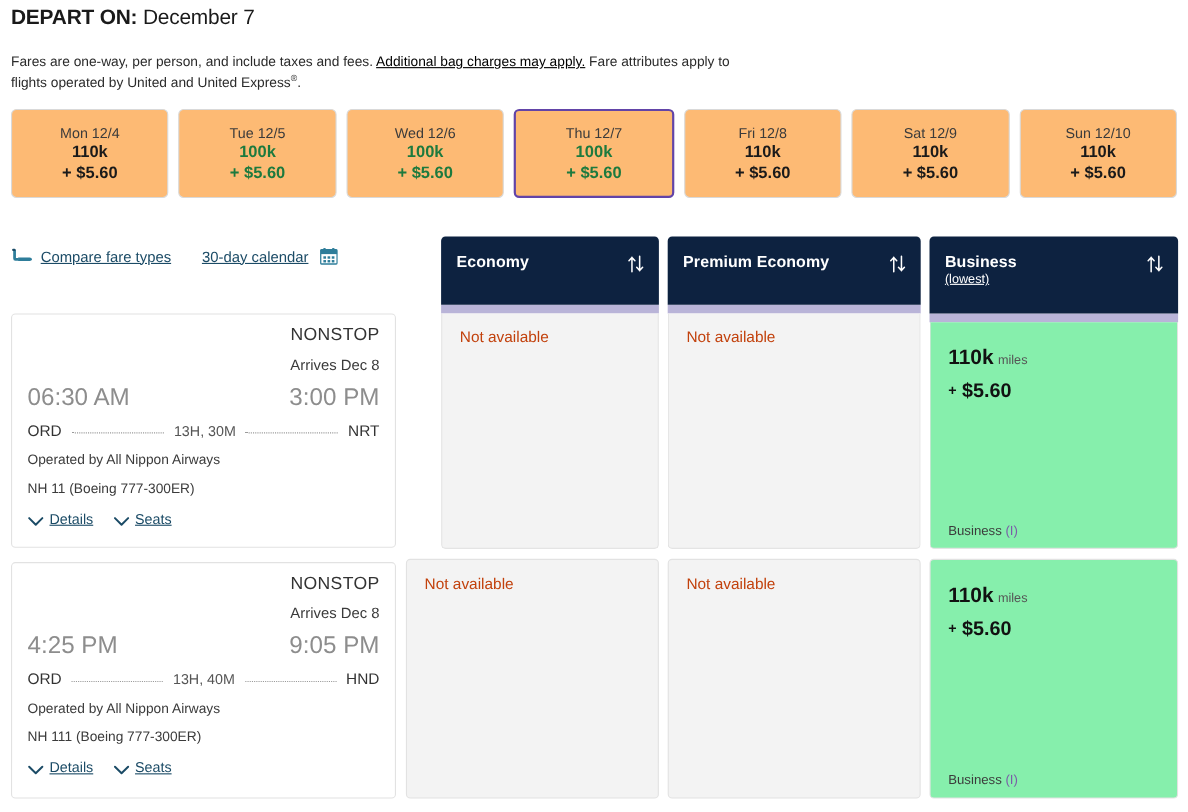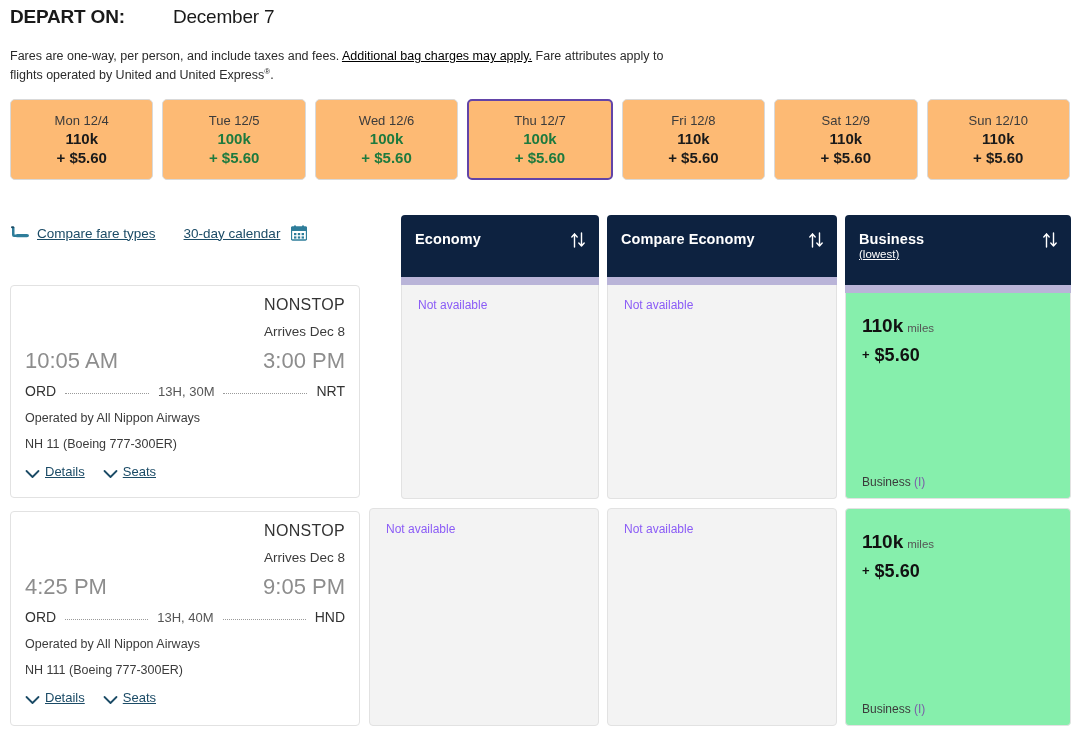--- a/index.html
+++ b/index.html
@@ -13,21 +13,21 @@
   }
   .page { position: relative; width: 1080px; height: 738px; }
 
   
   .depart-heading {
     position: absolute; left: 10px; top: 6px;
     font-size: 19px; font-weight: 400; color: #1a1a1a;
     letter-spacing: -0.2px; white-space: nowrap;
   }
   .depart-heading .lbl { font-weight: 700; }
-  .depart-heading .dt { font-weight: 400; margin-left: 43px; }
+  .depart-heading .dt { font-weight: 400; }
 
   .fare-note {
     position: absolute; left: 10px; top: 47px;
     width: 665px; font-size: 12.5px; line-height: 1.55;
     color: #2b2b2b;
   }
   .fare-note a {
     color: #000000; text-decoration: underline;
   }
   .fare-note sup { font-size: 8px; vertical-align: super; }
@@ -102,21 +102,21 @@
     border-top: none;
     border-radius: 0 0 4px 4px;
     position: relative;
   }
   .cell.na {
     background: #f3f3f3;
   }
   .cell.avail { background: #86efac; }
   .na-text {
     position: absolute; left: 16px; top: 13px;
-    font-size: 12px; color: #8b5cf6;
+    font-size: 14px; color: #c2410c;
   }
   .fare-miles {
     position: absolute; left: 16px; top: 22px;
     font-size: 19px; font-weight: 700; color: #111111;
     white-space: nowrap;
   }
   .fare-miles .unit {
     font-size: 11.5px; font-weight: 400; color: #555555;
     margin-left: 4px;
   }
@@ -282,21 +282,21 @@
         <div class="hdr-underbar"></div>
         <div class="cell na" style="height:214px">
           <div class="na-text">Not available</div>
         </div>
       </div>
       <div class="cell solo na" style="position: absolute; left: 369px; top: 508px; width: 230px; height: 218px;">
         <div class="na-text">Not available</div>
       </div>
       <div class="col" style="left: 607px; top: 215px; width: 230px;">
         <div class="col-hdr" style="height:62px">
-          <div class="cabin">Compare Economy</div>
+          <div class="cabin">Premium Economy</div>
           <span class="sort-ico"><svg viewBox="0 0 16 18" width="16" height="18">
               <path d="M4.5 16 L4.5 3 M4.5 3 L1.8 6 M4.5 3 L7.2 6" stroke="#ffffff" stroke-width="1.4" fill="none" stroke-linecap="round" stroke-linejoin="round"></path>
               <path d="M11.5 2 L11.5 15 M11.5 15 L8.8 12 M11.5 15 L14.2 12" stroke="#ffffff" stroke-width="1.4" fill="none" stroke-linecap="round" stroke-linejoin="round"></path>
             </svg></span>
         </div>
         <div class="hdr-underbar"></div>
         <div class="cell na" style="height:214px">
           <div class="na-text">Not available</div>
         </div>
       </div>
@@ -323,21 +323,21 @@
         <div class="fare-miles"><span>110k</span><span class="unit">miles</span></div>
         <div class="fare-cash"><span class="plus">+</span> <span>$5.60</span></div>
         <div class="fare-class"><span>Business </span><span class="bk">(I)</span></div>
       </div>
     </div>
 
   <div id="flight-cards">
       <div class="flight-card" style="top: 285px; height: 213px;">
         <div class="fc-nonstop">NONSTOP</div>
         <div class="fc-arrives">Arrives Dec 8</div>
-        <div class="fc-dep-time">10:05 AM</div>
+        <div class="fc-dep-time">06:30 AM</div>
         <div class="fc-arr-time">3:00 PM</div>
         <div class="fc-route">
           <span class="code">ORD</span>
           <span class="dots"></span>
           <span class="dur">13H, 30M</span>
           <span class="dots"></span>
           <span class="code">NRT</span>
         </div>
         <div class="fc-oper">Operated by All Nippon Airways</div>
         <div class="fc-eq">NH 11 (Boeing 777-300ER)</div>

